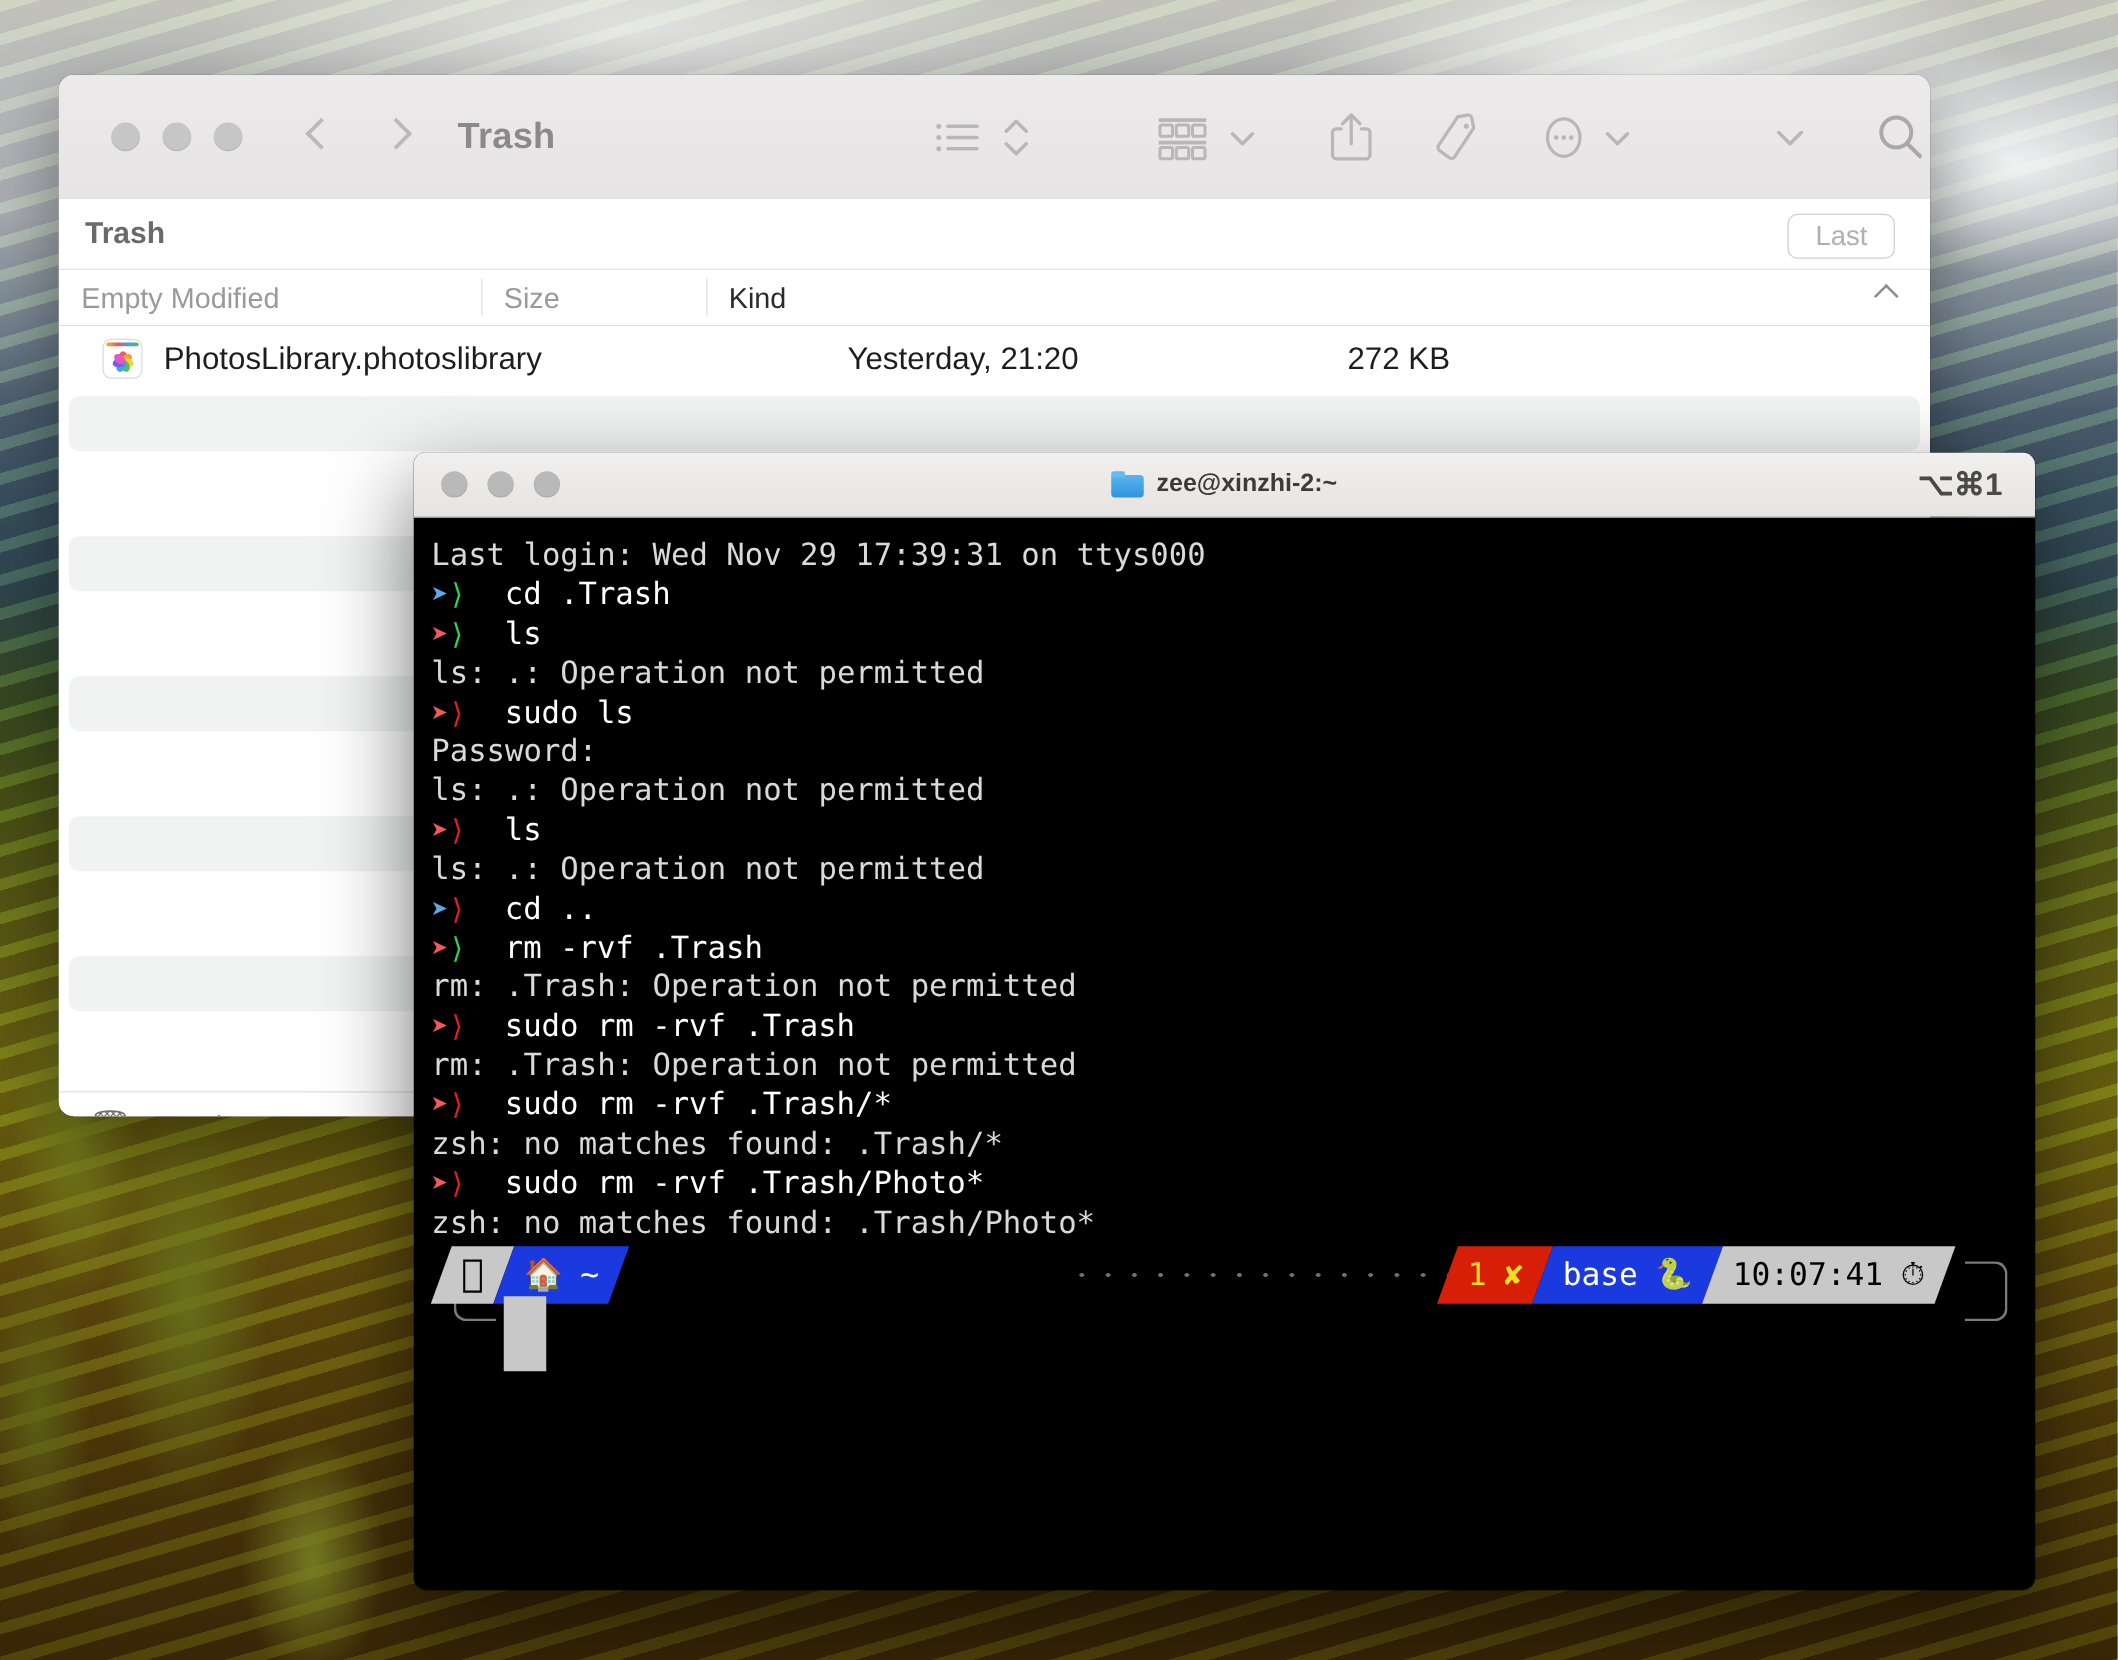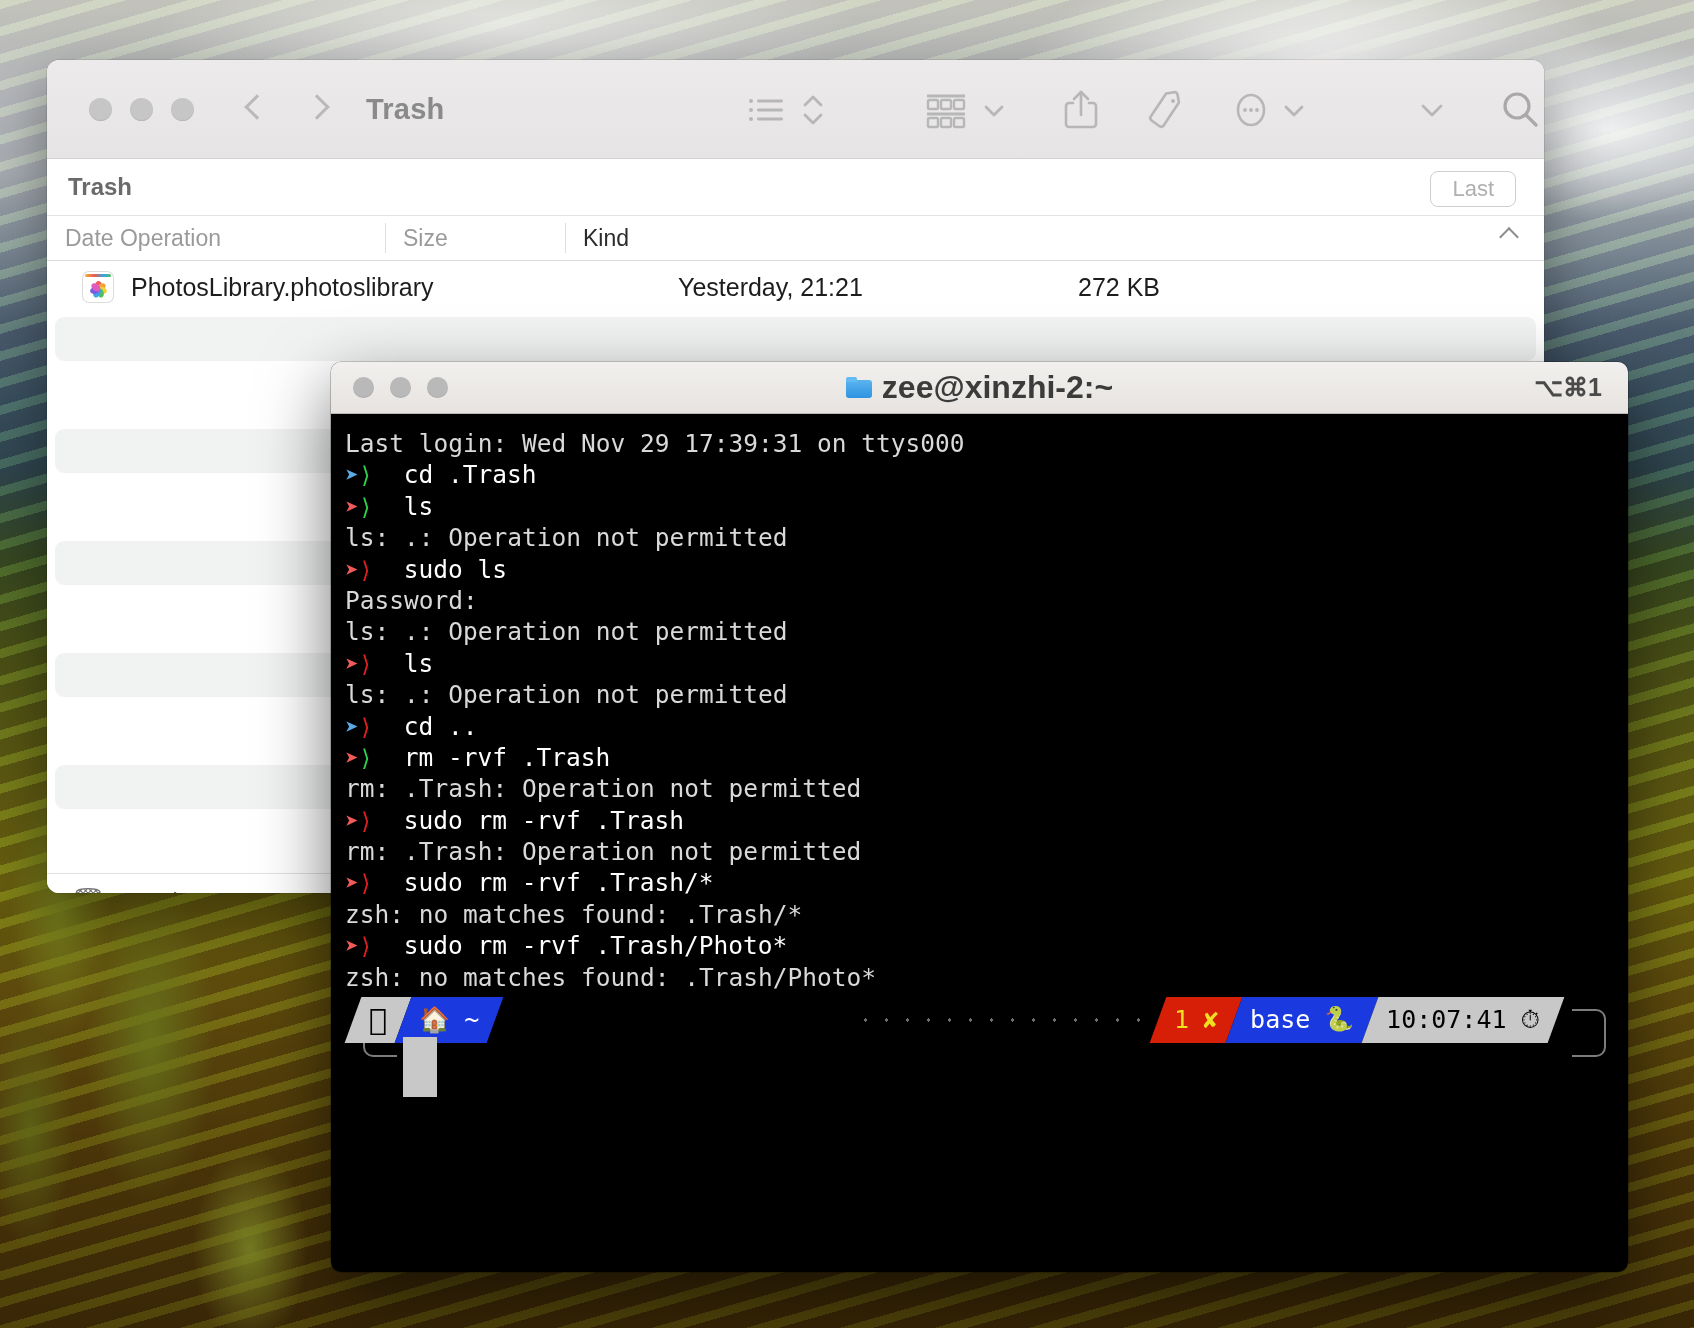--- a/index.html
+++ b/index.html
@@ -160,21 +160,21 @@
   }
   #terminal .tbar {
     height:52px; background:linear-gradient(to bottom,#f2f0ee,#e6e3e0);
     border-bottom:1px solid #b9b6b3;
     display:flex; align-items:center; position:relative;
   }
   #terminal .traffic { margin-left:22px; gap:16px; }
   #terminal .tl { width:21px; height:21px; background:#b9b9b9; }
   #terminal .ttitle {
     position:absolute; left:0; right:0; text-align:center;
-    font-size:32px; font-weight:700; color:#3b3b3b;
+    font-size:20px; font-weight:700; color:#3b3b3b;
     display:flex; align-items:center; justify-content:center; gap:10px;
   }
   .folder-icon{ width:26px;height:21px;position:relative;display:inline-block;}
   .folder-icon::before{content:"";position:absolute;left:0;top:3px;width:26px;height:18px;border-radius:2px 3px 3px 3px;background:linear-gradient(to bottom,#5bb4ef,#2e93e0);}
   .folder-icon::after{content:"";position:absolute;left:0;top:0px;width:11px;height:5px;border-radius:2px 2px 0 0;background:#63bbf2;}
   #terminal .tshortcut { position:absolute; right:26px; font-size:25px; font-weight:700; color:#4a4a4a; }
 
   #terminal .screen {
     background:#000; height:858px; padding:14px 0 0 14px;
     font-family:"DejaVu Sans Mono","Liberation Mono",monospace;
@@ -301,21 +301,21 @@
       </div>
     </div>
   </div>
 
   <div class="infobar">
     <div class="loc">Trash</div>
     <div class="emptybtn">Last</div>
   </div>
 
   <div class="colhead">
-    <div class="cell c-date">Date Operation</div>
+    <div class="cell c-date">Empty Modified</div>
     <div class="cell c-size">Size</div>
     <div class="cell c-kind">
       <span>Kind</span>
       <span class="sortcaret"></span>
     </div>
   </div>
 
   <div class="rows">
     <div class="filerow">
       <div class="c-name">
@@ -326,21 +326,21 @@
             <i style="background:#f2a13b;transform:rotate(51deg)"></i>
             <i style="background:#f3d13b;transform:rotate(103deg)"></i>
             <i style="background:#4fbf62;transform:rotate(154deg)"></i>
             <i style="background:#3ba3e8;transform:rotate(206deg)"></i>
             <i style="background:#7a5ae0;transform:rotate(257deg)"></i>
             <i style="background:#e05ac0;transform:rotate(309deg)"></i>
           </span>
         </span>
         <span>PhotosLibrary.photoslibrary</span>
       </div>
-      <div class="c-date">Yesterday, 21:21</div>
+      <div class="c-date">Yesterday, 21:20</div>
       <div class="c-size">272 KB</div>
     </div>
 
     <div class="stripe">
         <div class="pill"></div>
       </div>
     <div class="stripe alt">
         <div class="pill"></div>
       </div>
     <div class="stripe">

